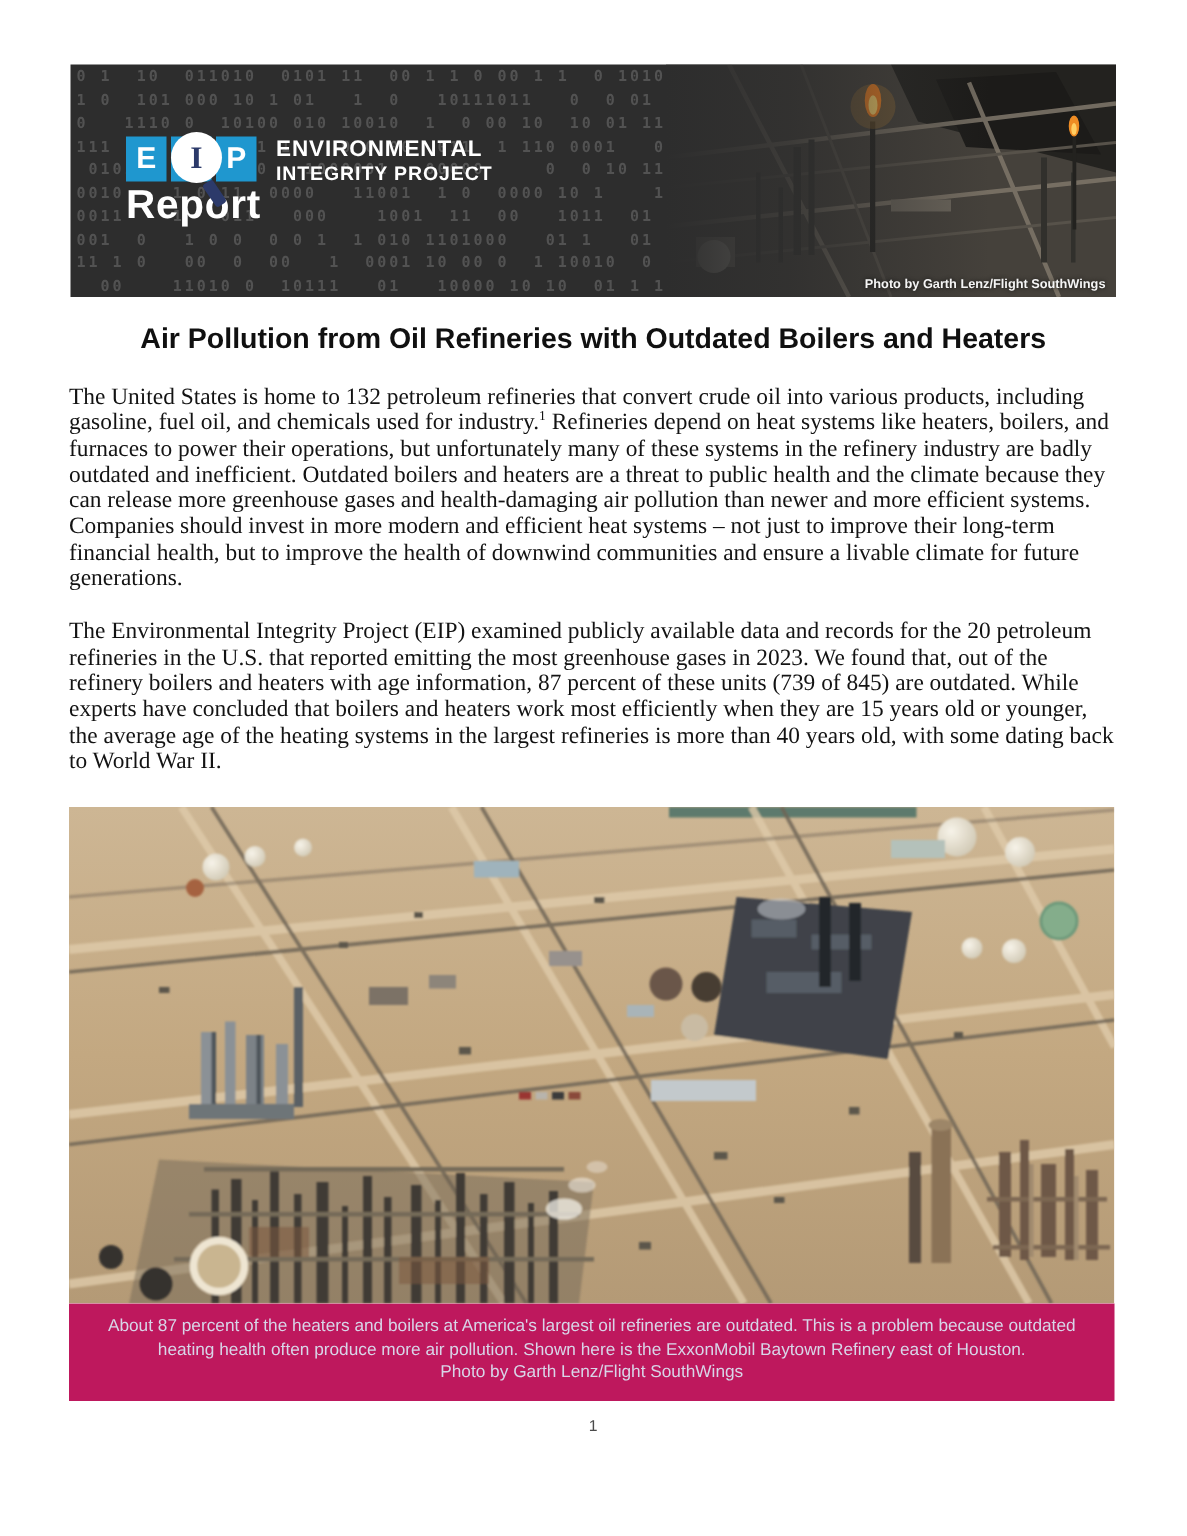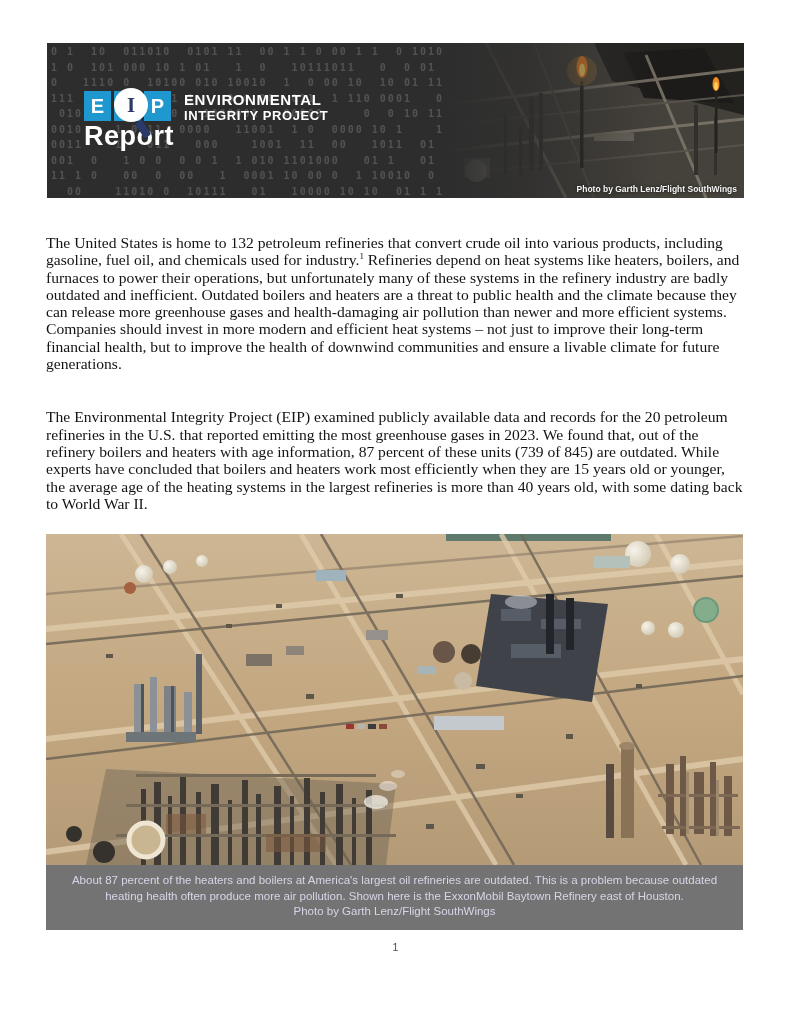--- a/index.html
+++ b/index.html
@@ -67,30 +67,30 @@
   
   .content { position:absolute; top:198px; left:46px; width:699px; }
   .title {
     text-align:center; font-weight:bold; font-size:19px; color:#101010;
     margin-top:17px; line-height:23px;
   }
   .date { text-align:center; font-size:13.5px; color:#161616; margin-top:11px; }
   .body-para {
     font-family:"Liberation Serif", serif;
     font-size:15.6px; line-height:17.3px; color:#131313;
-    margin-top:36px; text-align:left;
+    margin-top:18px; text-align:left;
   }
   .body-para sup { font-size:9px; line-height:0; }
 
   
   .figure { margin-top:22px; width:697px; }
   .photo { width:697px; height:331px; overflow:hidden; }
   .photo svg { display:block; width:697px; height:331px; }
   .caption-bar {
-    background:#737373; color:#d8d5e8;
+    background:#be185d; color:#d8d5e8;
     text-align:center; font-size:11.5px; line-height:15.5px;
     padding:8px 18px 10px;
   }
   .caption-bar span { display:block; }
 
   .page-number { text-align:center; font-size:10.5px; color:#4a4a4a; margin-top:11px; }
 </style>
 </head>
 <body>
 
@@ -151,20 +151,21 @@
         <div class="org-line1">ENVIRONMENTAL</div>
         <div class="org-line2">INTEGRITY PROJECT</div>
       </div>
     </div>
     <div class="report-label">Report</div>
 
     <div class="banner-credit">Photo by Garth Lenz/Flight SouthWings</div>
   </div>
 
   <div class="content">
+    <div class="title">Air Pollution from Oil Refineries with Outdated Boilers and Heaters</div>
 
     <p class="body-para"><span>The United States is home to 132 petroleum refineries that convert crude oil into various products, including gasoline, fuel oil, and chemicals used for industry.</span><sup>1</sup><span> Refineries depend on heat systems like heaters, boilers, and furnaces to power their operations, but unfortunately many of these systems in the refinery industry are badly outdated and inefficient. Outdated boilers and heaters are a threat to public health and the climate because they can release more greenhouse gases and health-damaging air pollution than newer and more efficient systems. Companies should invest in more modern and efficient heat systems – not just to improve their long-term financial health, but to improve the health of downwind communities and ensure a livable climate for future generations.</span></p>
 
     <p class="body-para">The Environmental Integrity Project (EIP) examined publicly available data and records for the 20 petroleum refineries in the U.S. that reported emitting the most greenhouse gases in 2023.  We found that, out of the refinery boilers and heaters with age information, 87 percent of these units (739 of 845) are outdated. While experts have concluded that boilers and heaters work most efficiently when they are 15 years old or younger, the average age of the heating systems in the largest refineries is more than 40 years old, with some dating back to World War II.</p>
 
     <div class="figure">
       <div class="photo">
         <svg viewBox="0 0 697 331" preserveAspectRatio="none">
           <defs>
             <linearGradient id="ground" x1="0" y1="0" x2="0" y2="1">

